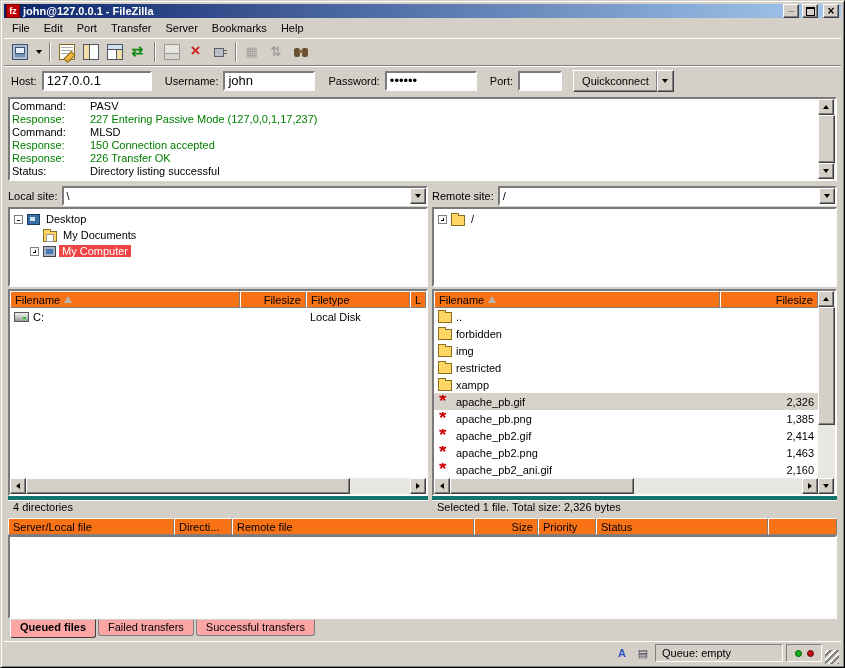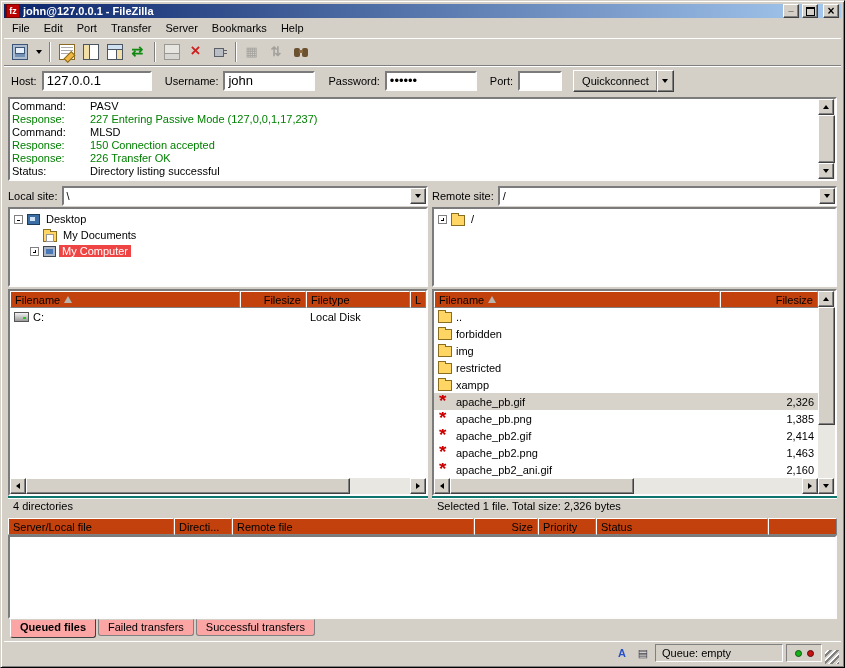--- a/index.html
+++ b/index.html
@@ -124,33 +124,33 @@
   .ic-drive::before{content:"";position:absolute;right:2px;top:4px;width:3px;height:2px;background:#2c2;}
   .ic-red{width:14px;height:14px;flex:none;position:relative;}
   .ic-red::before{content:"*";position:absolute;left:1px;top:-2px;color:#cc0000;font-size:19px;font-weight:bold;line-height:16px;}
 
   
   .listbox{flex:1;background:#fff;border:2px solid;border-color:#7b7b7b #fdfdfd #fdfdfd #7b7b7b;
     display:flex;flex-direction:column;min-height:0;overflow:hidden;}
   .list-top{flex:1;display:flex;min-height:0;}
   .list-main{flex:1;display:flex;flex-direction:column;min-width:0;}
   .list-header{height:17px;flex:none;display:flex;background:#d4d0c8;overflow:hidden;}
-  .hcol{background:#c2410c;border:1px solid;border-color:#fff #808080 #808080 #fff;
+  .hcol{background:#f97316;border:1px solid;border-color:#fff #808080 #808080 #fff;
     display:flex;align-items:center;padding:0 4px;gap:4px;white-space:nowrap;overflow:hidden;flex:none;}
   .hcol.fill{flex:1;}
   .hcol.right{justify-content:flex-end;}
   .sort-up{width:0;height:0;border-left:4px solid transparent;border-right:4px solid transparent;border-bottom:7px solid #b8b4ac;}
   .rows{flex:1;overflow:hidden;}
   .lrow{display:flex;height:17px;align-items:center;white-space:nowrap;}
   .lrow.selected{background:#d7d3cb;}
   .cell{display:flex;align-items:center;gap:4px;padding:0 4px;overflow:hidden;flex:none;}
   .cell.right{justify-content:flex-end;}
   .cell.fill{flex:1;}
   .pane-status{height:18px;flex:none;display:flex;align-items:center;padding:0 5px;
-    border-top:2px solid #0f766e;box-shadow:inset 0 1px 0 #fff;white-space:nowrap;overflow:hidden;}
+    border-top:4px solid #0f766e;box-shadow:inset 0 1px 0 #fff;white-space:nowrap;overflow:hidden;}
 
   
   .queue{flex:1;display:flex;flex-direction:column;margin:4px 4px 0 4px;min-height:0;}
   .queue-body{flex:1;background:#fff;border:2px solid;border-color:#7b7b7b #fdfdfd #fdfdfd #7b7b7b;min-height:0;}
   .tabs{height:20px;flex:none;display:flex;gap:2px;padding-left:2px;align-items:flex-start;}
   .tab{background:#fca5a5;border:1px solid #808080;border-top:1px solid #d4d0c8;
     border-radius:0 0 3px 3px;padding:1px 9px 2px 9px;height:17px;}
   .tab.active{font-weight:bold;height:19px;border-color:#404040;border-left-color:#fff;border-top-color:#d4d0c8;}
 
   

